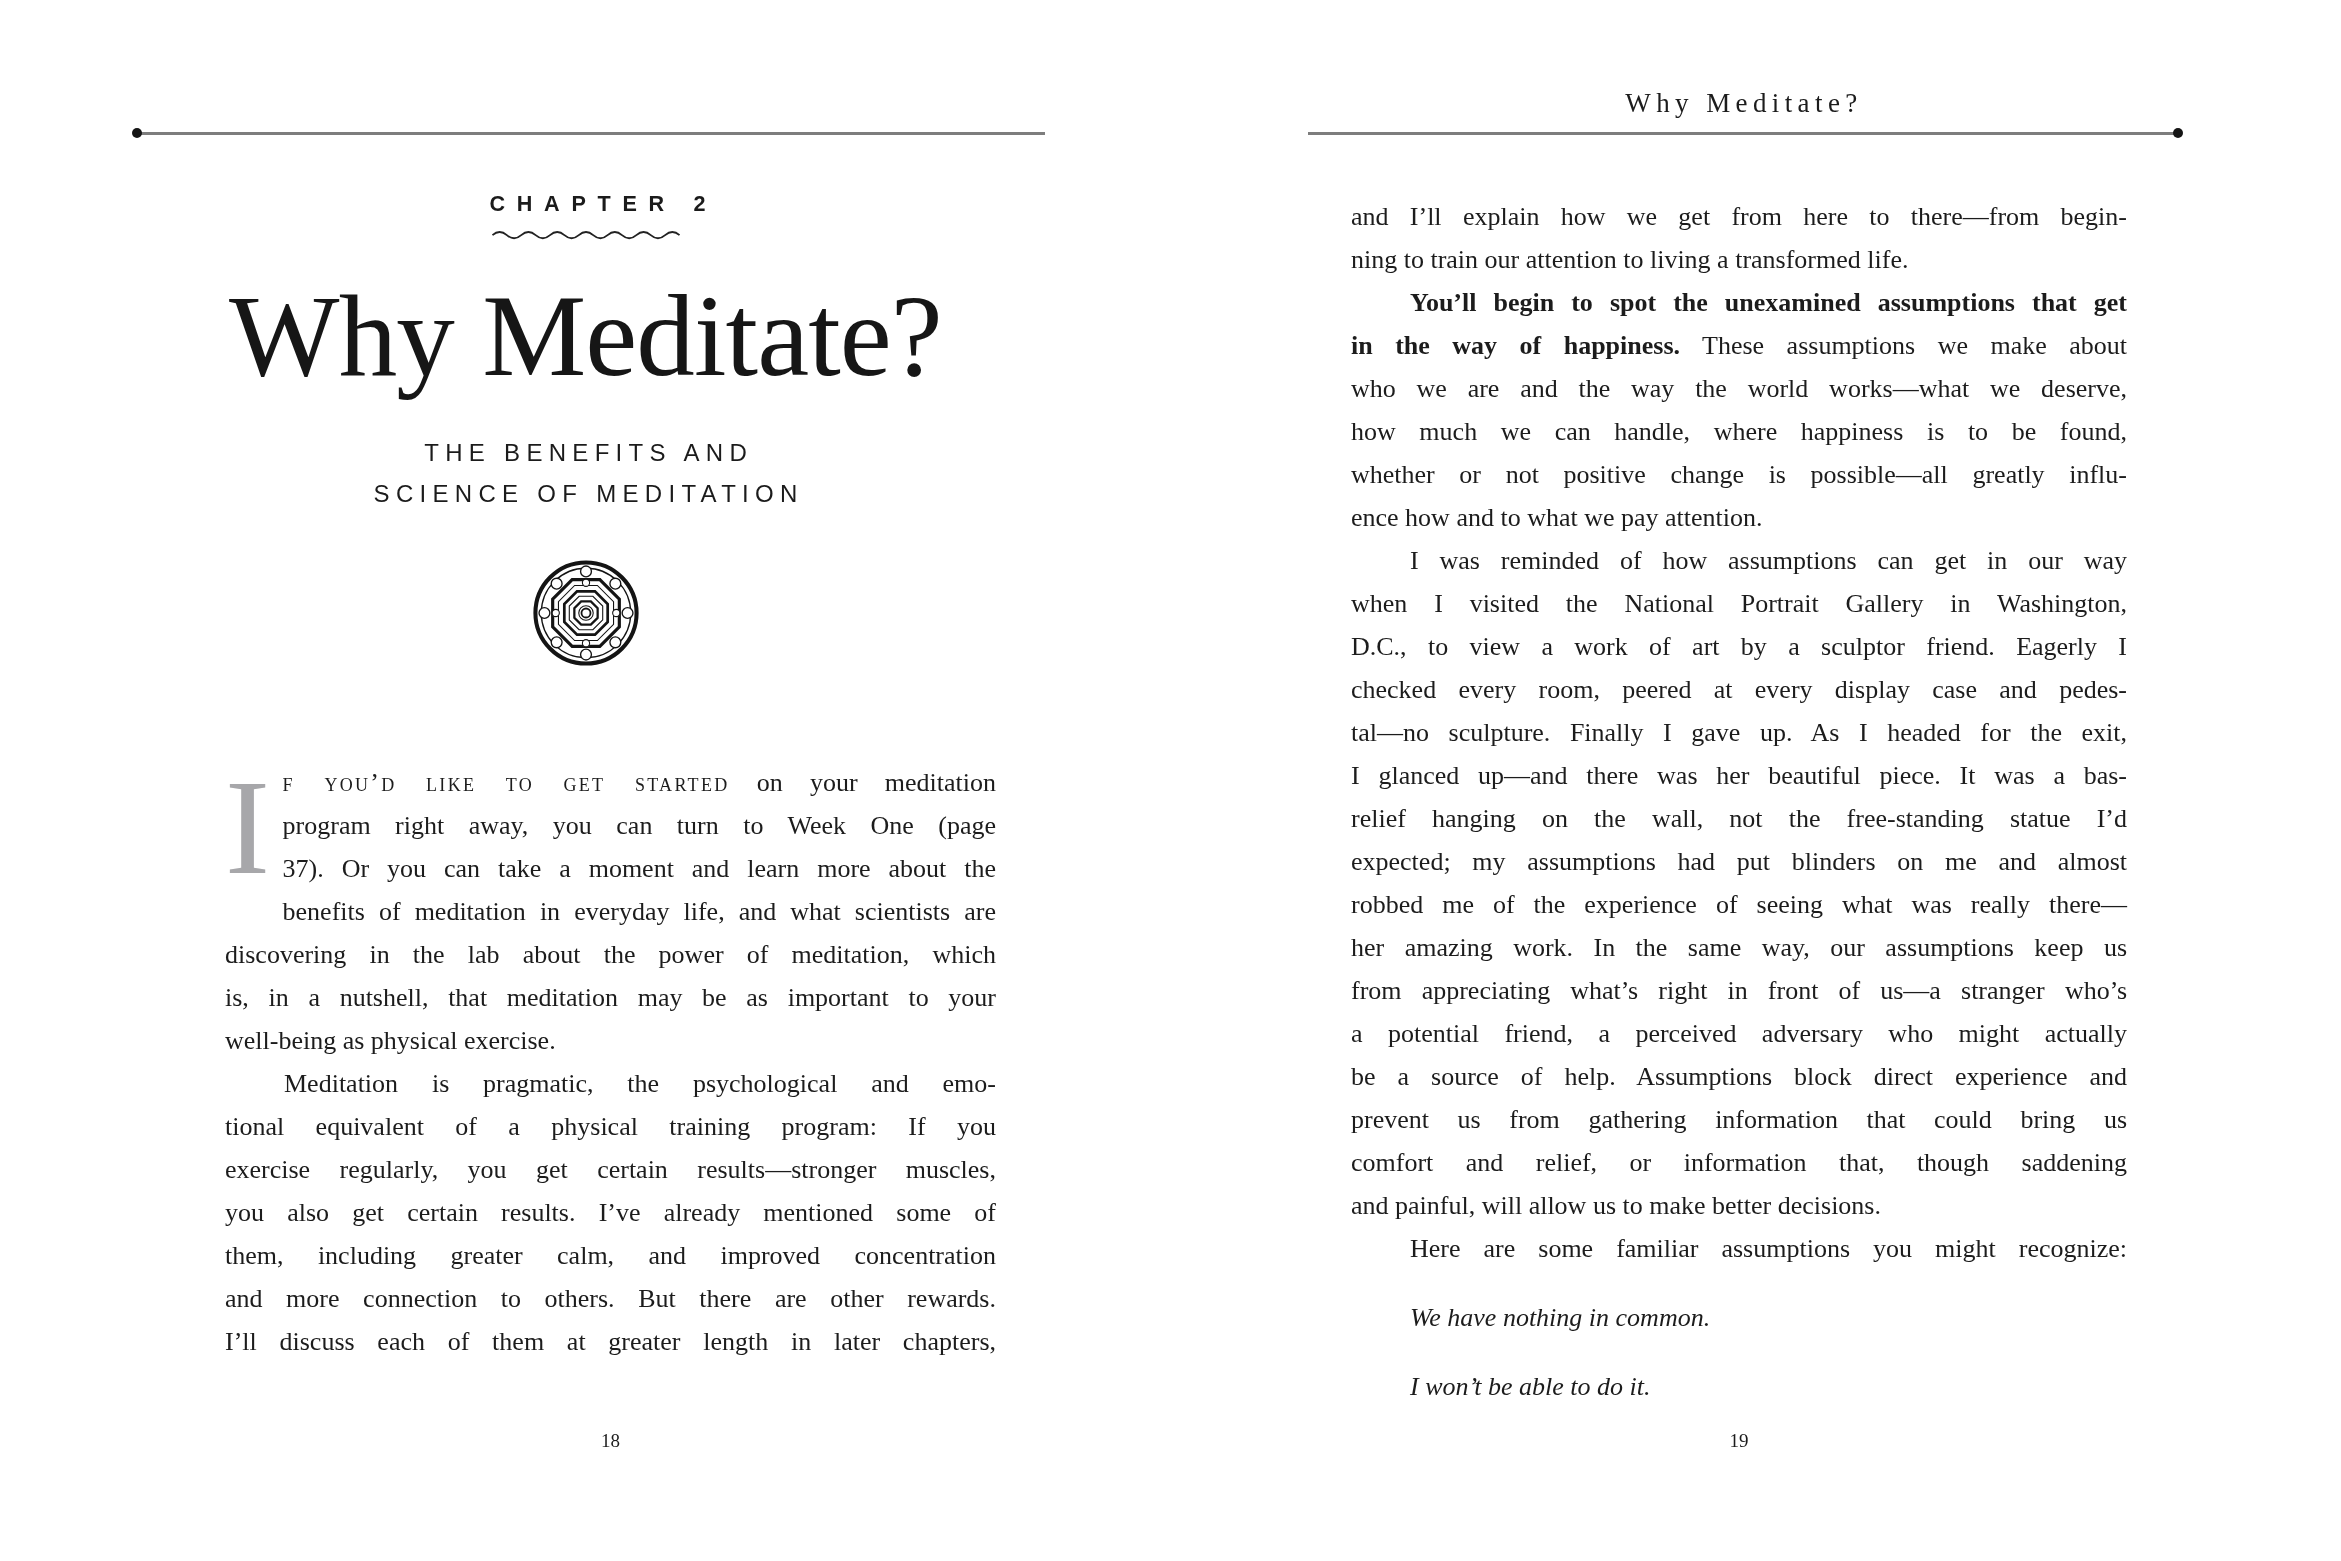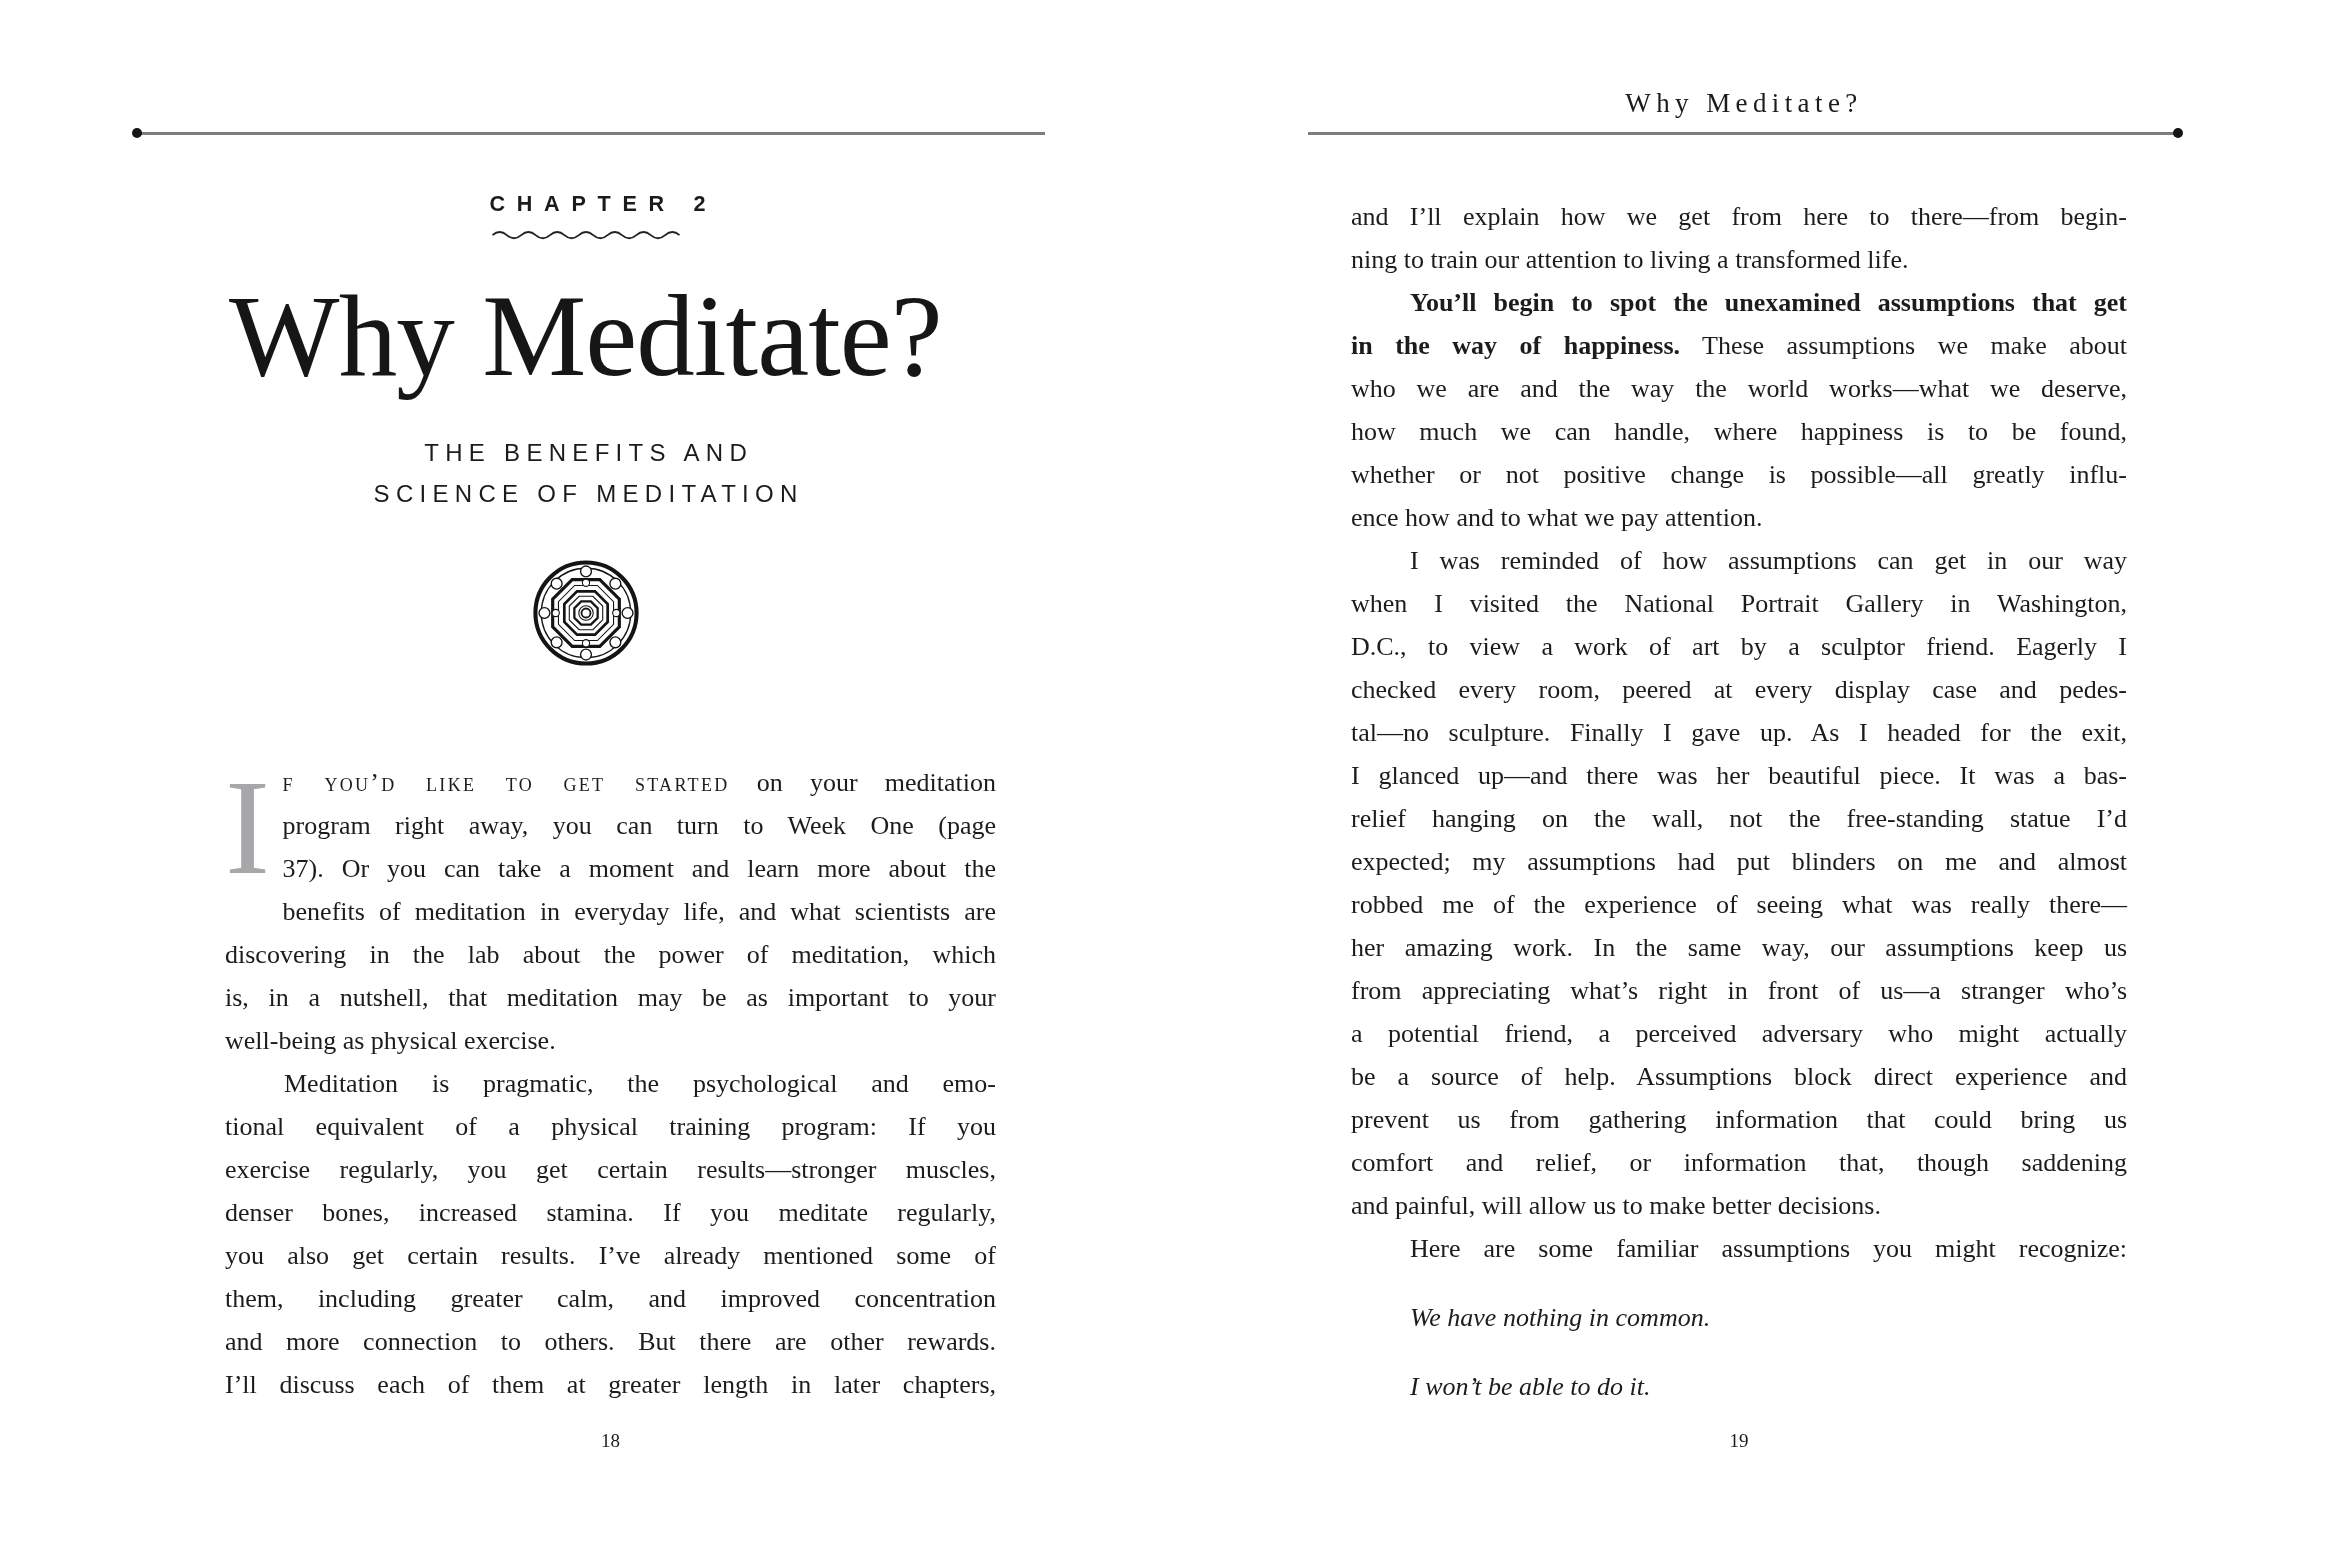--- a/index.html
+++ b/index.html
@@ -128,21 +128,20 @@
       <div class="jl">program right away, you can turn to Week One (page</div>
       <div class="jl">37). Or you can take a moment and learn more about the</div>
       <div class="jl">benefits of meditation in everyday life, and what scientists are</div>
       <div class="jl">discovering in the lab about the power of meditation, which</div>
       <div class="jl">is, in a nutshell, that meditation may be as important to your</div>
       <div class="jl-last">well-being as physical exercise.</div>
 
       <div class="jl indent">Meditation is pragmatic, the psychological and emo-</div>
       <div class="jl">tional equivalent of a physical training program: If you</div>
       <div class="jl">exercise regularly, you get certain results—stronger muscles,</div>
-      <div class="jl">denser bones, increased stamina. If you meditate regularly,</div>
       <div class="jl">you also get certain results. I’ve already mentioned some of</div>
       <div class="jl">them, including greater calm, and improved concentration</div>
       <div class="jl">and more connection to others. But there are other rewards.</div>
       <div class="jl">I’ll discuss each of them at greater length in later chapters,</div>
     </div>
 
     <div class="folio">18</div>
   </div>
 
   <div class="page page-right">

